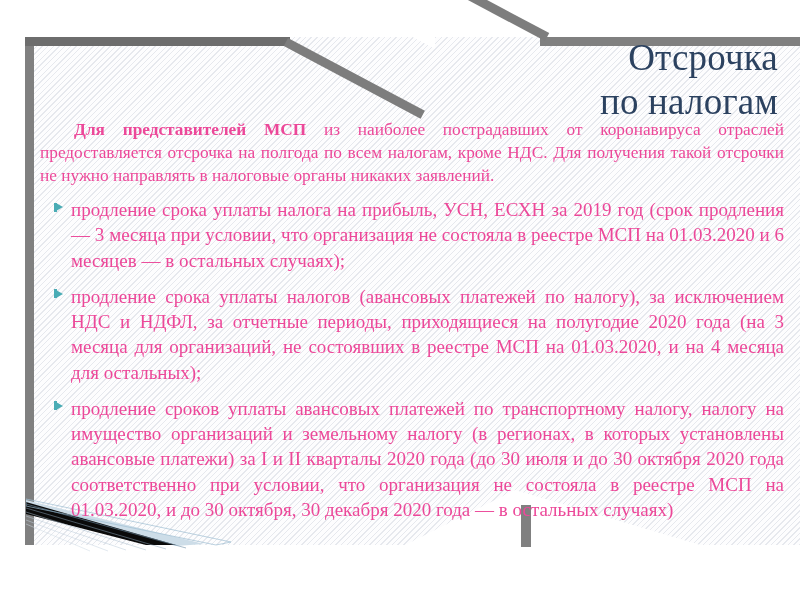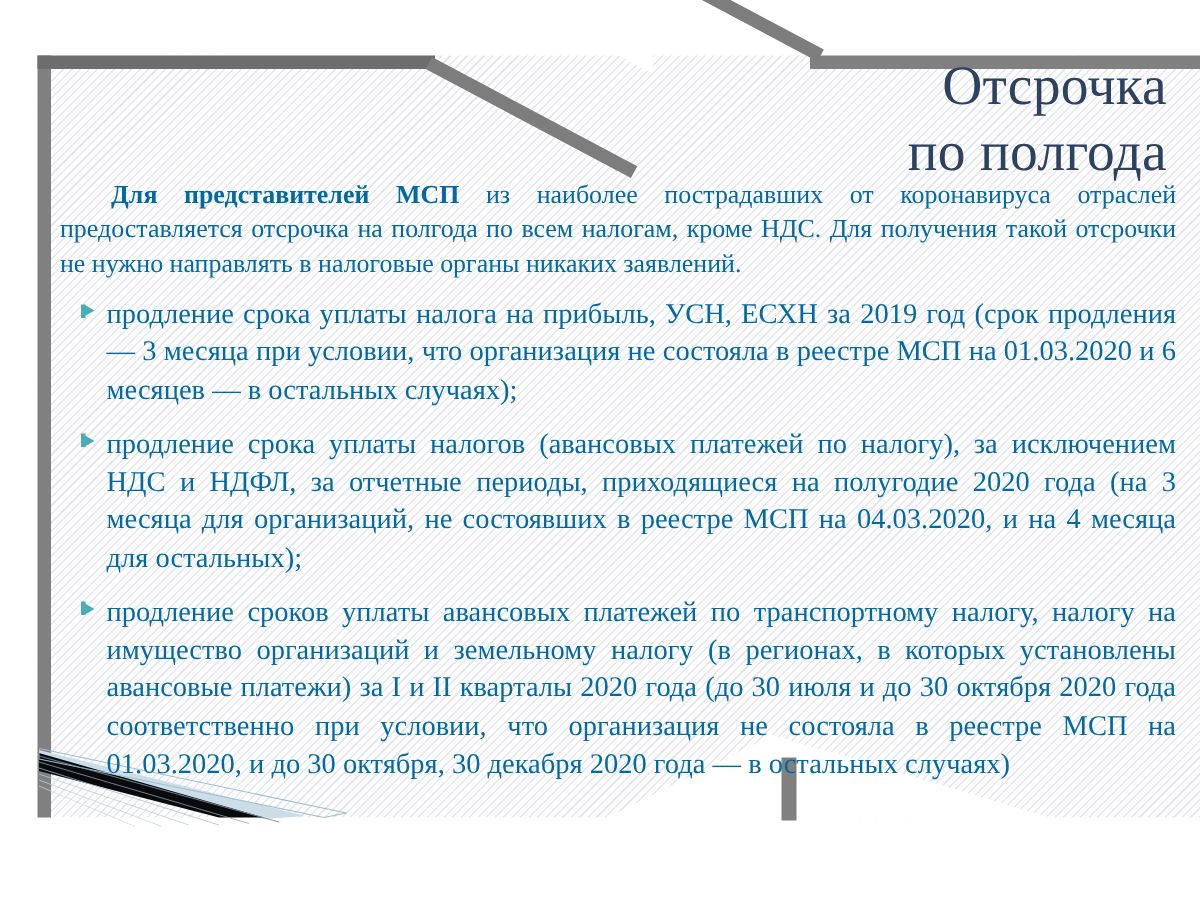--- a/index.html
+++ b/index.html
@@ -157,21 +157,21 @@
   }
   .title-line { display: block; white-space: nowrap; text-align: right; }
 
   
   .content {
     position: absolute;
     left: 40px;
     top: 118px;
     width: 744px;
     z-index: 8;
-    color: #0369a1;
+    color: #ec4899;
   }
 
   .lead {
     font-family: "Liberation Serif", "DejaVu Serif", serif;
     font-size: 17.3px;
     line-height: 1.33;
     text-align: justify;
     text-justify: inter-word;
     margin: 0 0 10px 0;
     text-indent: 34px;
@@ -239,35 +239,35 @@
       <path d="M0 10 L140 51" fill="none" stroke="#8fa7bb" stroke-width="0.5"></path>
       <path d="M0 14 L120 52" fill="none" stroke="#a8bccd" stroke-width="0.5"></path>
       <path d="M0 18 L100 52" fill="none" stroke="#b8c9d8" stroke-width="0.5"></path>
       <path d="M0 22 L82 53" fill="none" stroke="#c2d1de" stroke-width="0.5"></path>
       <path d="M0 26 L64 53" fill="none" stroke="#ccd8e3" stroke-width="0.5"></path>
     </svg>
   </div>
 
   <div class="title">
     <span class="title-line">Отсрочка</span>
-    <span class="title-line">по полгода</span>
+    <span class="title-line">по налогам</span>
   </div>
 
   <div class="content">
 
     <p class="lead"><b>Для представителей МСП</b><span> из наиболее пострадавших от коронавируса отраслей предоставляется отсрочка на полгода по всем налогам, кроме НДС. Для получения такой отсрочки не нужно направлять в налоговые органы никаких заявлений.</span></p>
 
     <ul class="bullets">
       <li>
         <span class="marker"></span>
         <span>продление срока уплаты налога на прибыль, УСН, ЕСХН за 2019 год (срок продления — 3 месяца при условии, что организация не состояла в реестре МСП на 01.03.2020 и 6 месяцев — в остальных случаях);</span>
       </li>
       <li>
         <span class="marker"></span>
-        <span>продление срока уплаты налогов (авансовых платежей по налогу), за исключением НДС и НДФЛ, за отчетные периоды, приходящиеся на полугодие 2020 года (на 3 месяца для организаций, не состоявших в реестре МСП на 04.03.2020, и на 4 месяца для остальных);</span>
+        <span>продление срока уплаты налогов (авансовых платежей по налогу), за исключением НДС и НДФЛ, за отчетные периоды, приходящиеся на полугодие 2020 года (на 3 месяца для организаций, не состоявших в реестре МСП на 01.03.2020, и на 4 месяца для остальных);</span>
       </li>
       <li>
         <span class="marker"></span>
         <span>продление сроков уплаты авансовых платежей по транспортному налогу, налогу на имущество организаций и земельному налогу (в регионах, в которых установлены авансовые платежи) за I и II кварталы 2020 года (до 30 июля и до 30 октября 2020 года соответственно при условии, что организация не состояла в реестре МСП на 01.03.2020, и до 30 октября, 30 декабря 2020 года — в остальных случаях)</span>
       </li>
     </ul>
 
   </div>
 </div>
 

